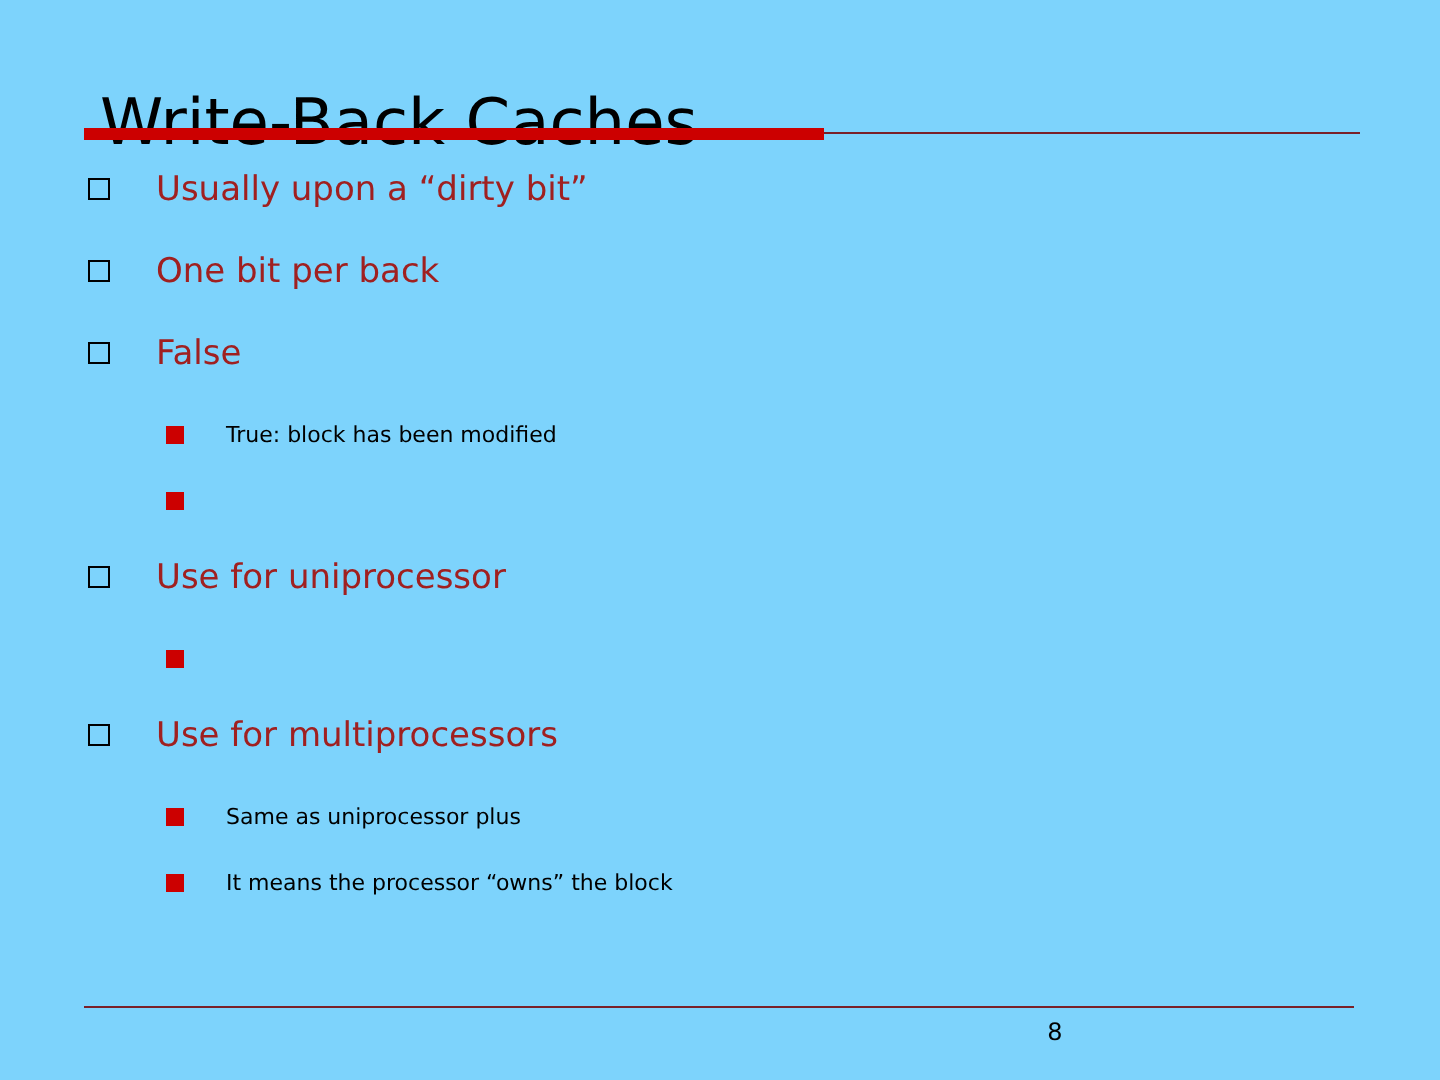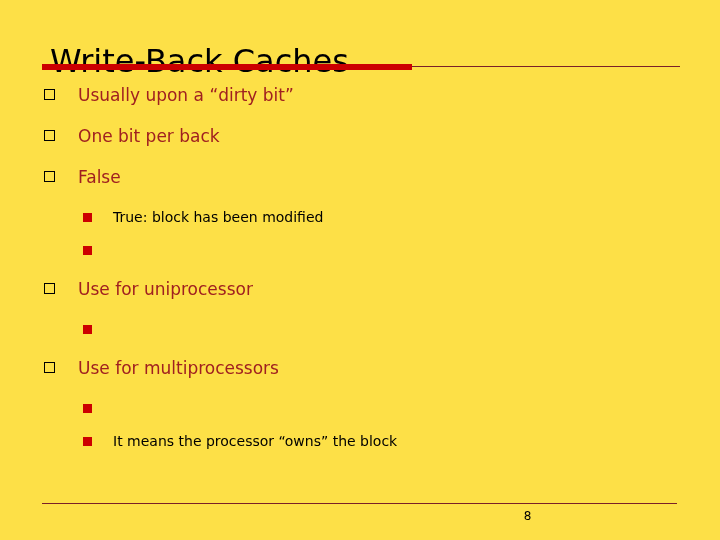--- a/index.html
+++ b/index.html
@@ -14,21 +14,21 @@
     overflow: hidden;
     position: relative;
   }
 
   #slide {
     position: absolute;
     left: 0;
     top: 0;
     width: 720px;
     height: 540px;
-    background: #fde047;
+    background: #7dd3fc;
   }
 
   
   #slide-title {
     position: absolute;
     left: 50px;
     top: 21px;
     width: 640px;
     font-size: 32px;
     line-height: 38px;
@@ -99,21 +99,21 @@
   .lvl1 .btext {
     display: block;
   }
 
   
   .lvl2 {
     padding: 0 0 0 113px;
     margin: 0 0 12px 0;
     min-height: 21px;
     color: #000000;
-    font-size: 14px;
+    font-size: 11px;
     line-height: 21px;
     max-width: 595px;
   }
   .lvl2 .marker {
     position: absolute;
     left: 83px;
     top: 6px;
     width: 9px;
     height: 9px;
     background: #cc0000;
@@ -192,20 +192,21 @@
       </div>
       <div class="bullet-row lvl2">
         <span class="marker"></span>
       </div>
       <div class="bullet-row lvl1 gap-above">
         <span class="marker"></span>
         <span class="btext"><span>Use for multiprocessors</span></span>
       </div>
       <div class="bullet-row lvl2">
         <span class="marker"></span>
+        <span class="btext"><span>Same as uniprocessor plus</span></span>
       </div>
       <div class="bullet-row lvl2 tight">
         <span class="marker"></span>
         <span class="btext"><span>It means the processor </span><span class="em-quote">“owns”</span><span> the block</span></span>
       </div>
     </div>
 
   <div id="footer-rule"></div>
 
   <div id="page-number">8</div>

